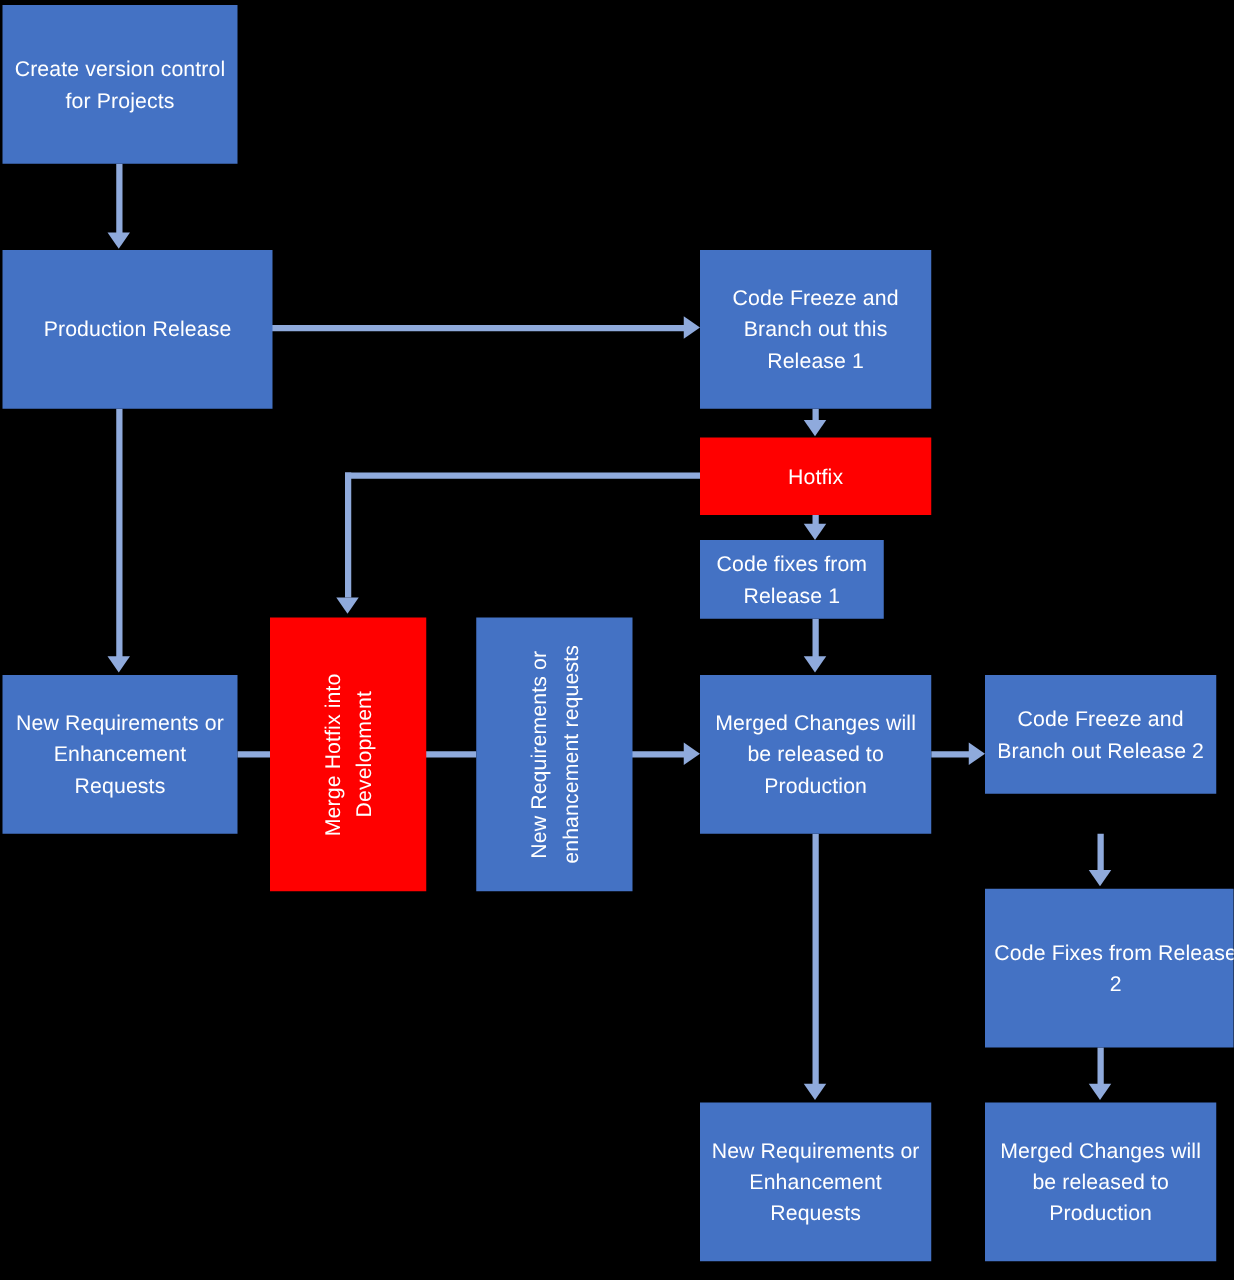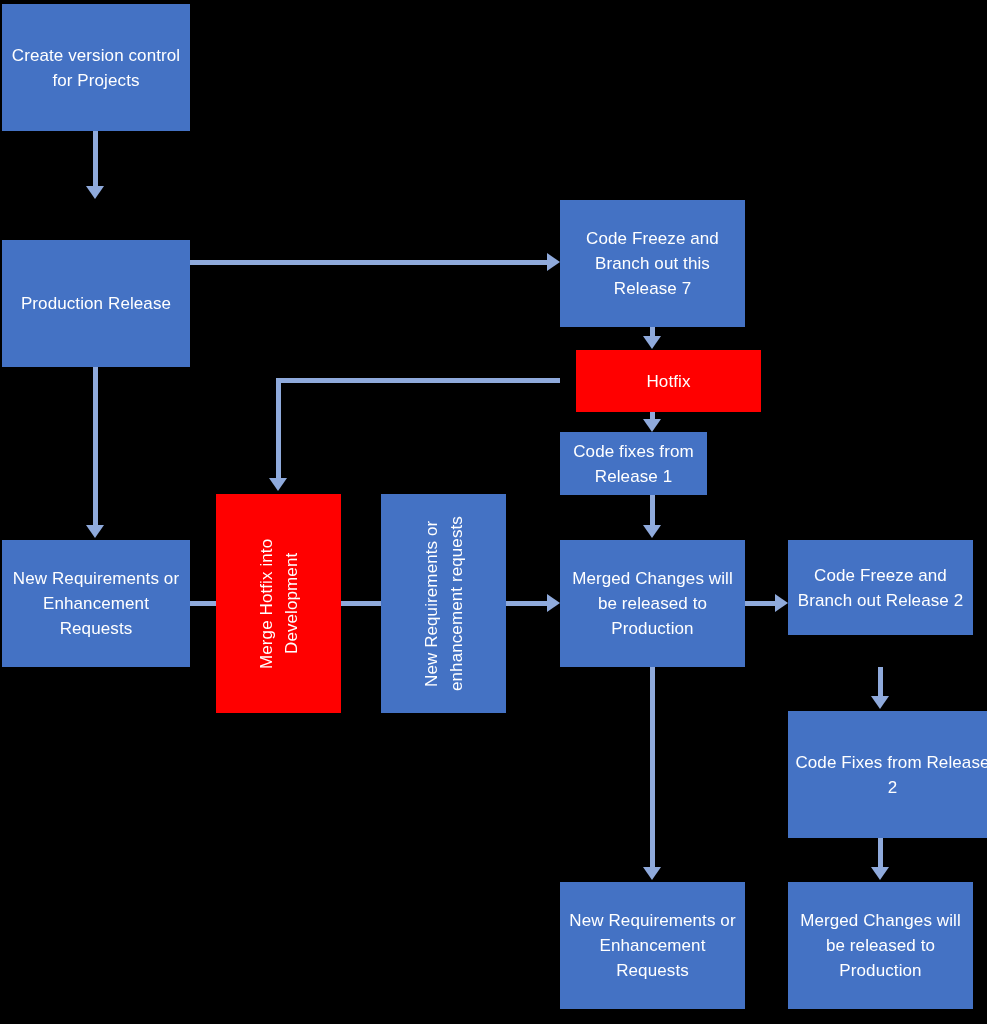--- a/index.html
+++ b/index.html
@@ -116,29 +116,29 @@
   <div class="conn v" style="left:878px; top:667px; height:31px;"></div>
   <div class="arrowhead down" style="left:871px; top:696px;"></div>
 
   <div class="conn v" style="left:878px; top:838px; height:31px;"></div>
   <div class="arrowhead down" style="left:871px; top:867px;"></div>
 
   <div class="node blue" style="left:2px; top:4px; width:188px; height:127px;">
     <span class="label">Create version control for Projects</span>
   </div>
 
-  <div class="node blue" style="left:2px; top:200px; width:188px; height:127px;margin-top:40px;">
+  <div class="node blue" style="left:2px; top:200px; width:216px; height:127px;">
     <span class="label">Production Release</span>
   </div>
 
   <div class="node blue" style="left:560px; top:200px; width:185px; height:127px;">
-    <span class="label">Code Freeze and Branch out this Release 7</span>
+    <span class="label">Code Freeze and Branch out this Release 1</span>
   </div>
 
-  <div class="node red" style="left:560px; top:350px; width:185px; height:62px;margin-left:16px;">
+  <div class="node red" style="left:560px; top:350px; width:185px; height:62px;">
     <span class="label">Hotfix</span>
   </div>
 
   <div class="node blue" style="left:560px; top:432px; width:147px; height:63px;">
     <span class="label">Code fixes from Release 1</span>
   </div>
 
   <div class="node blue" style="left:2px; top:540px; width:188px; height:127px;">
     <span class="label">New Requirements or Enhancement Requests</span>
   </div>

